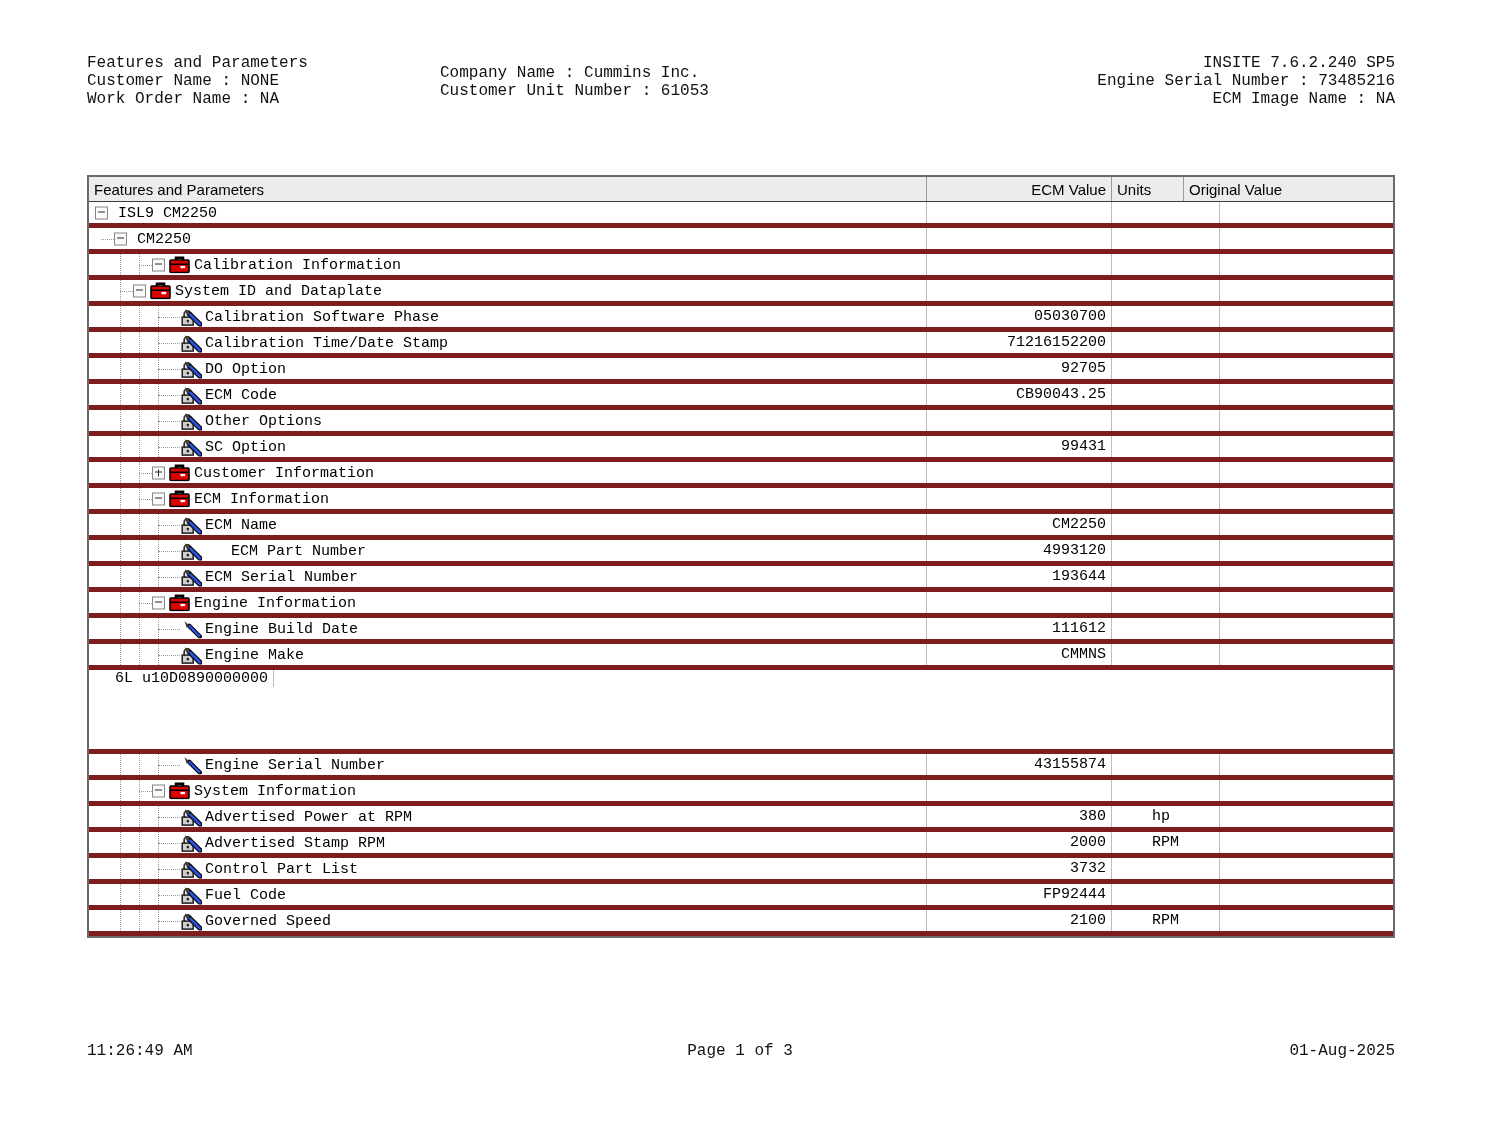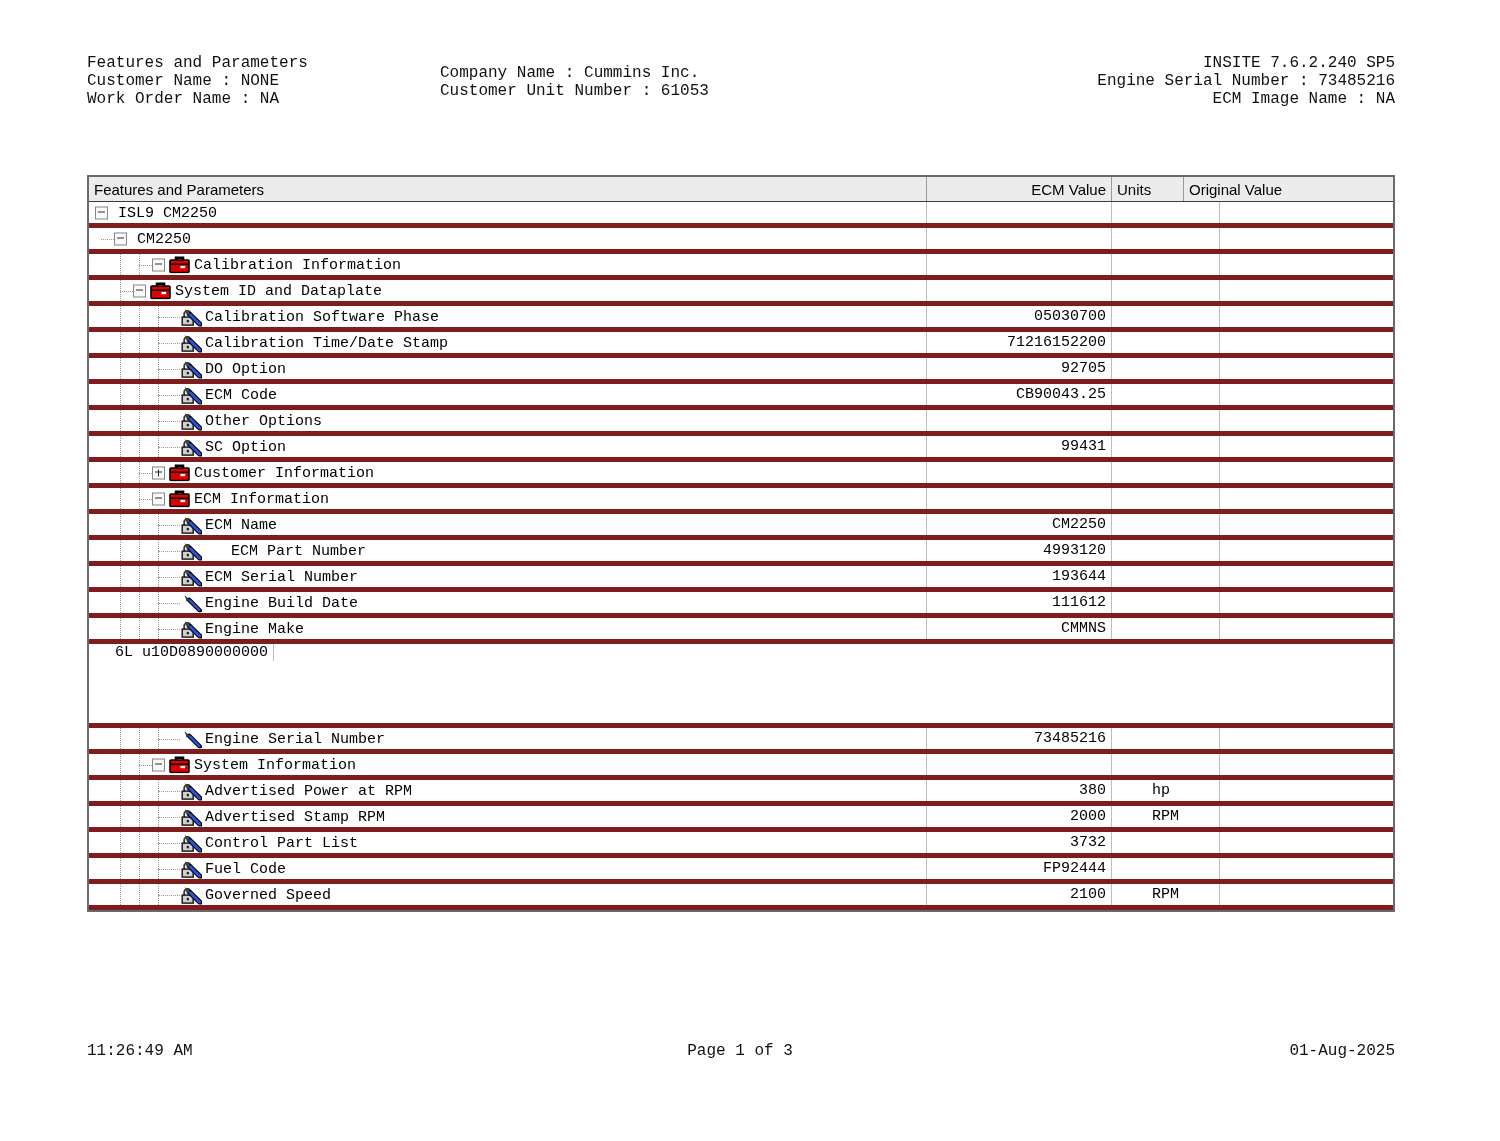--- a/index.html
+++ b/index.html
@@ -380,20 +380,42 @@
               <polygon points="9.6,5.9 4.8,1.6 7.2,9.1" fill="#3d3d3d"></polygon>
             </svg>
           </span>
         </div>
     <div class="c1 valcell">193644</div>
     <div class="c2 unitcell"></div>
     <div class="c3 origcell"></div>
   </div>
       <div class="trow">
     <div class="c0 treecell">
+      <span class="label" style="left: 105px;">Engine Information</span>
+    <span class="guide" style="left: 31px;"></span>
+          <span class="guide" style="left: 50px;"></span>
+          <span class="conn" style="left: 50px; width: 13px;"></span>
+          <span class="expand" style="left: 63px;">
+            <i class="h"></i>
+          </span>
+          <span class="icon" style="left: 80px;">
+            <svg width="21" height="18" viewBox="0 0 21 18">
+              <path d="M7 5 V2.3 H14 V5" fill="none" stroke="#000" stroke-width="2.6"></path>
+              <rect x="1" y="4.5" width="19" height="12.5" rx="1" fill="#dd0202" stroke="#000" stroke-width="1.6"></rect>
+              <line x1="1" y1="8.7" x2="20" y2="8.7" stroke="#000" stroke-width="1.5"></line>
+              <rect x="11.5" y="10.4" width="4.6" height="2.3" fill="#fff"></rect>
+            </svg>
+          </span>
+        </div>
+    <div class="c1 valcell"></div>
+    <div class="c2 unitcell"></div>
+    <div class="c3 origcell"></div>
+  </div>
+      <div class="trow">
+    <div class="c0 treecell">
       <span class="label" style="left: 116px;">Engine Build Date</span>
     <span class="guide" style="left: 31px;"></span>
           <span class="guide" style="left: 50px;"></span>
           <span class="guide" style="left: 69px;"></span>
           <span class="conn" style="left: 69px; width: 22px;"></span>
           <span class="icon" style="left: 91px;">
             <svg width="22" height="19" viewBox="0 0 22 19">
               <line x1="19.8" y1="17" x2="9.2" y2="6.4" stroke="#000" stroke-width="4.4" stroke-linecap="round"></line>
               <line x1="19.4" y1="16.6" x2="9.5" y2="6.7" stroke="#2a52dd" stroke-width="2.4" stroke-linecap="round"></line>
               <polygon points="8.8,5.5 4.6,1.4 6.6,8.2" fill="#3d3d3d"></polygon>
@@ -456,21 +478,21 @@
           <span class="guide" style="left: 69px;"></span>
           <span class="conn" style="left: 69px; width: 22px;"></span>
           <span class="icon" style="left: 91px;">
             <svg width="22" height="19" viewBox="0 0 22 19">
               <line x1="19.8" y1="17" x2="9.2" y2="6.4" stroke="#000" stroke-width="4.4" stroke-linecap="round"></line>
               <line x1="19.4" y1="16.6" x2="9.5" y2="6.7" stroke="#2a52dd" stroke-width="2.4" stroke-linecap="round"></line>
               <polygon points="8.8,5.5 4.6,1.4 6.6,8.2" fill="#3d3d3d"></polygon>
             </svg>
           </span>
         </div>
-    <div class="c1 valcell">73485216</div>
+    <div class="c1 valcell">43155874</div>
     <div class="c2 unitcell"></div>
     <div class="c3 origcell"></div>
   </div>
       <div class="trow">
     <div class="c0 treecell">
       <span class="label" style="left: 105px;">System Information</span>
     <span class="guide" style="left: 31px;"></span>
           <span class="guide" style="left: 50px;"></span>
           <span class="conn" style="left: 50px; width: 13px;"></span>
           <span class="expand" style="left: 63px;">

